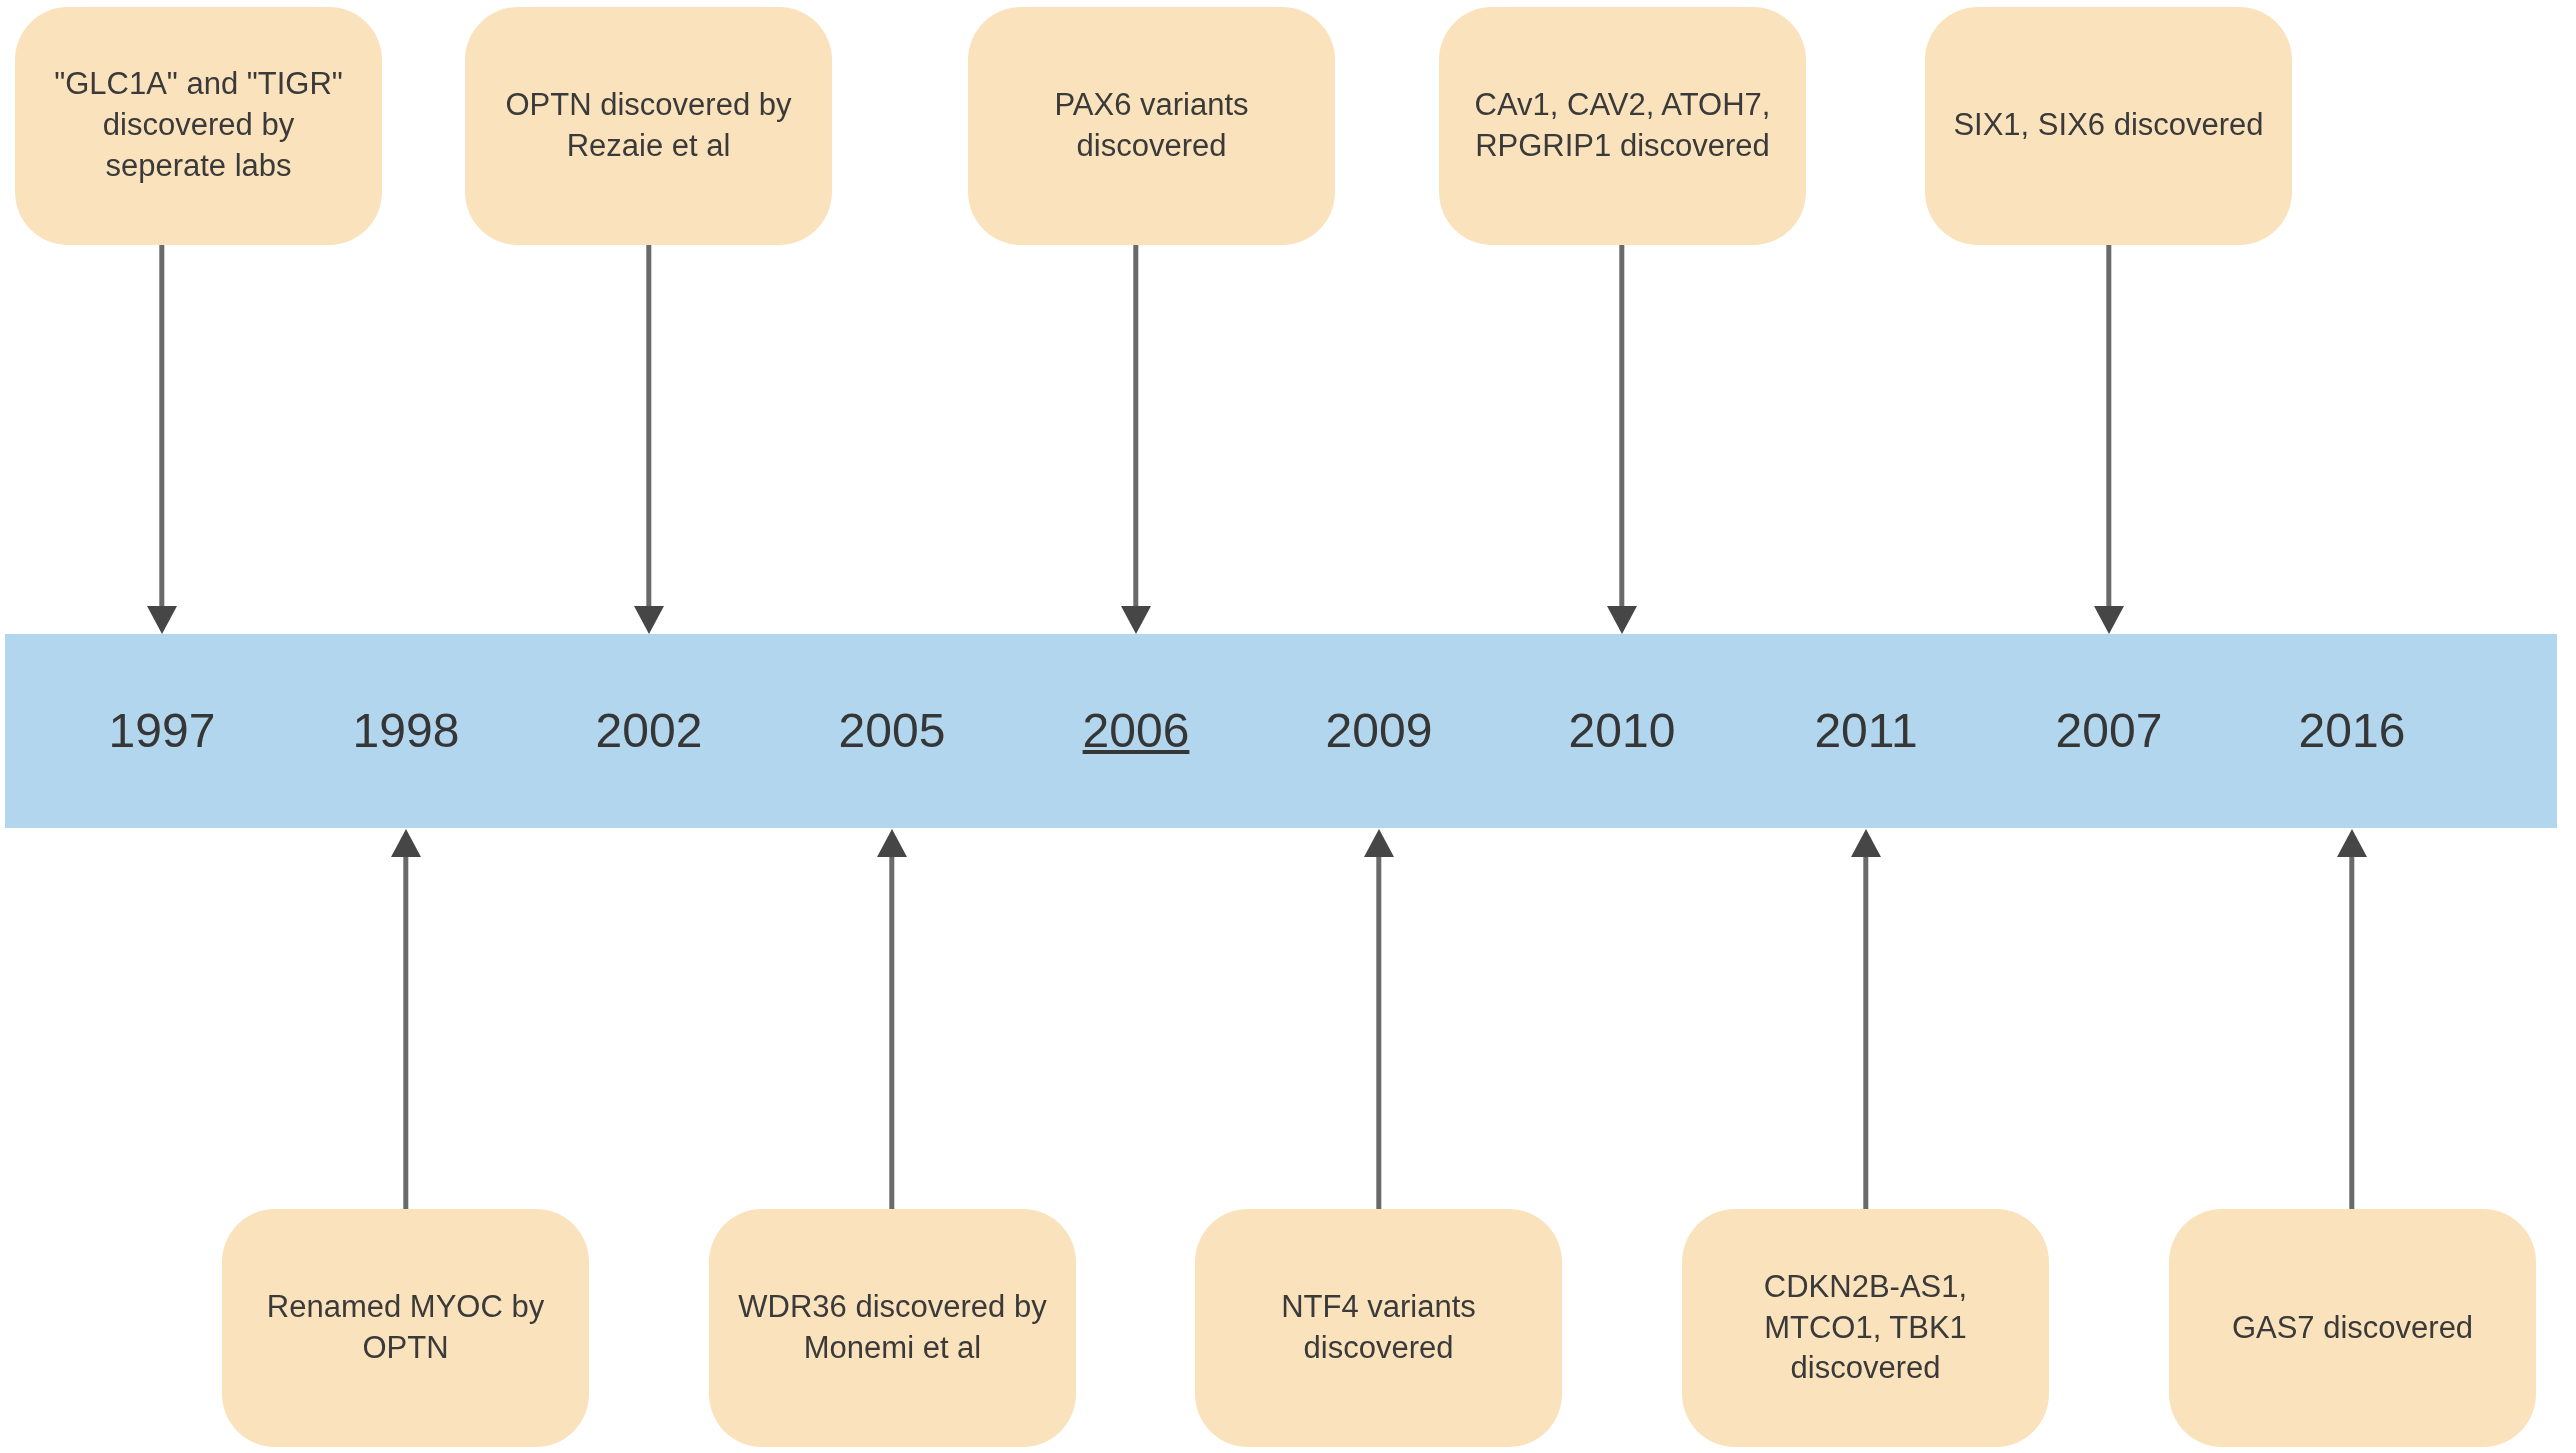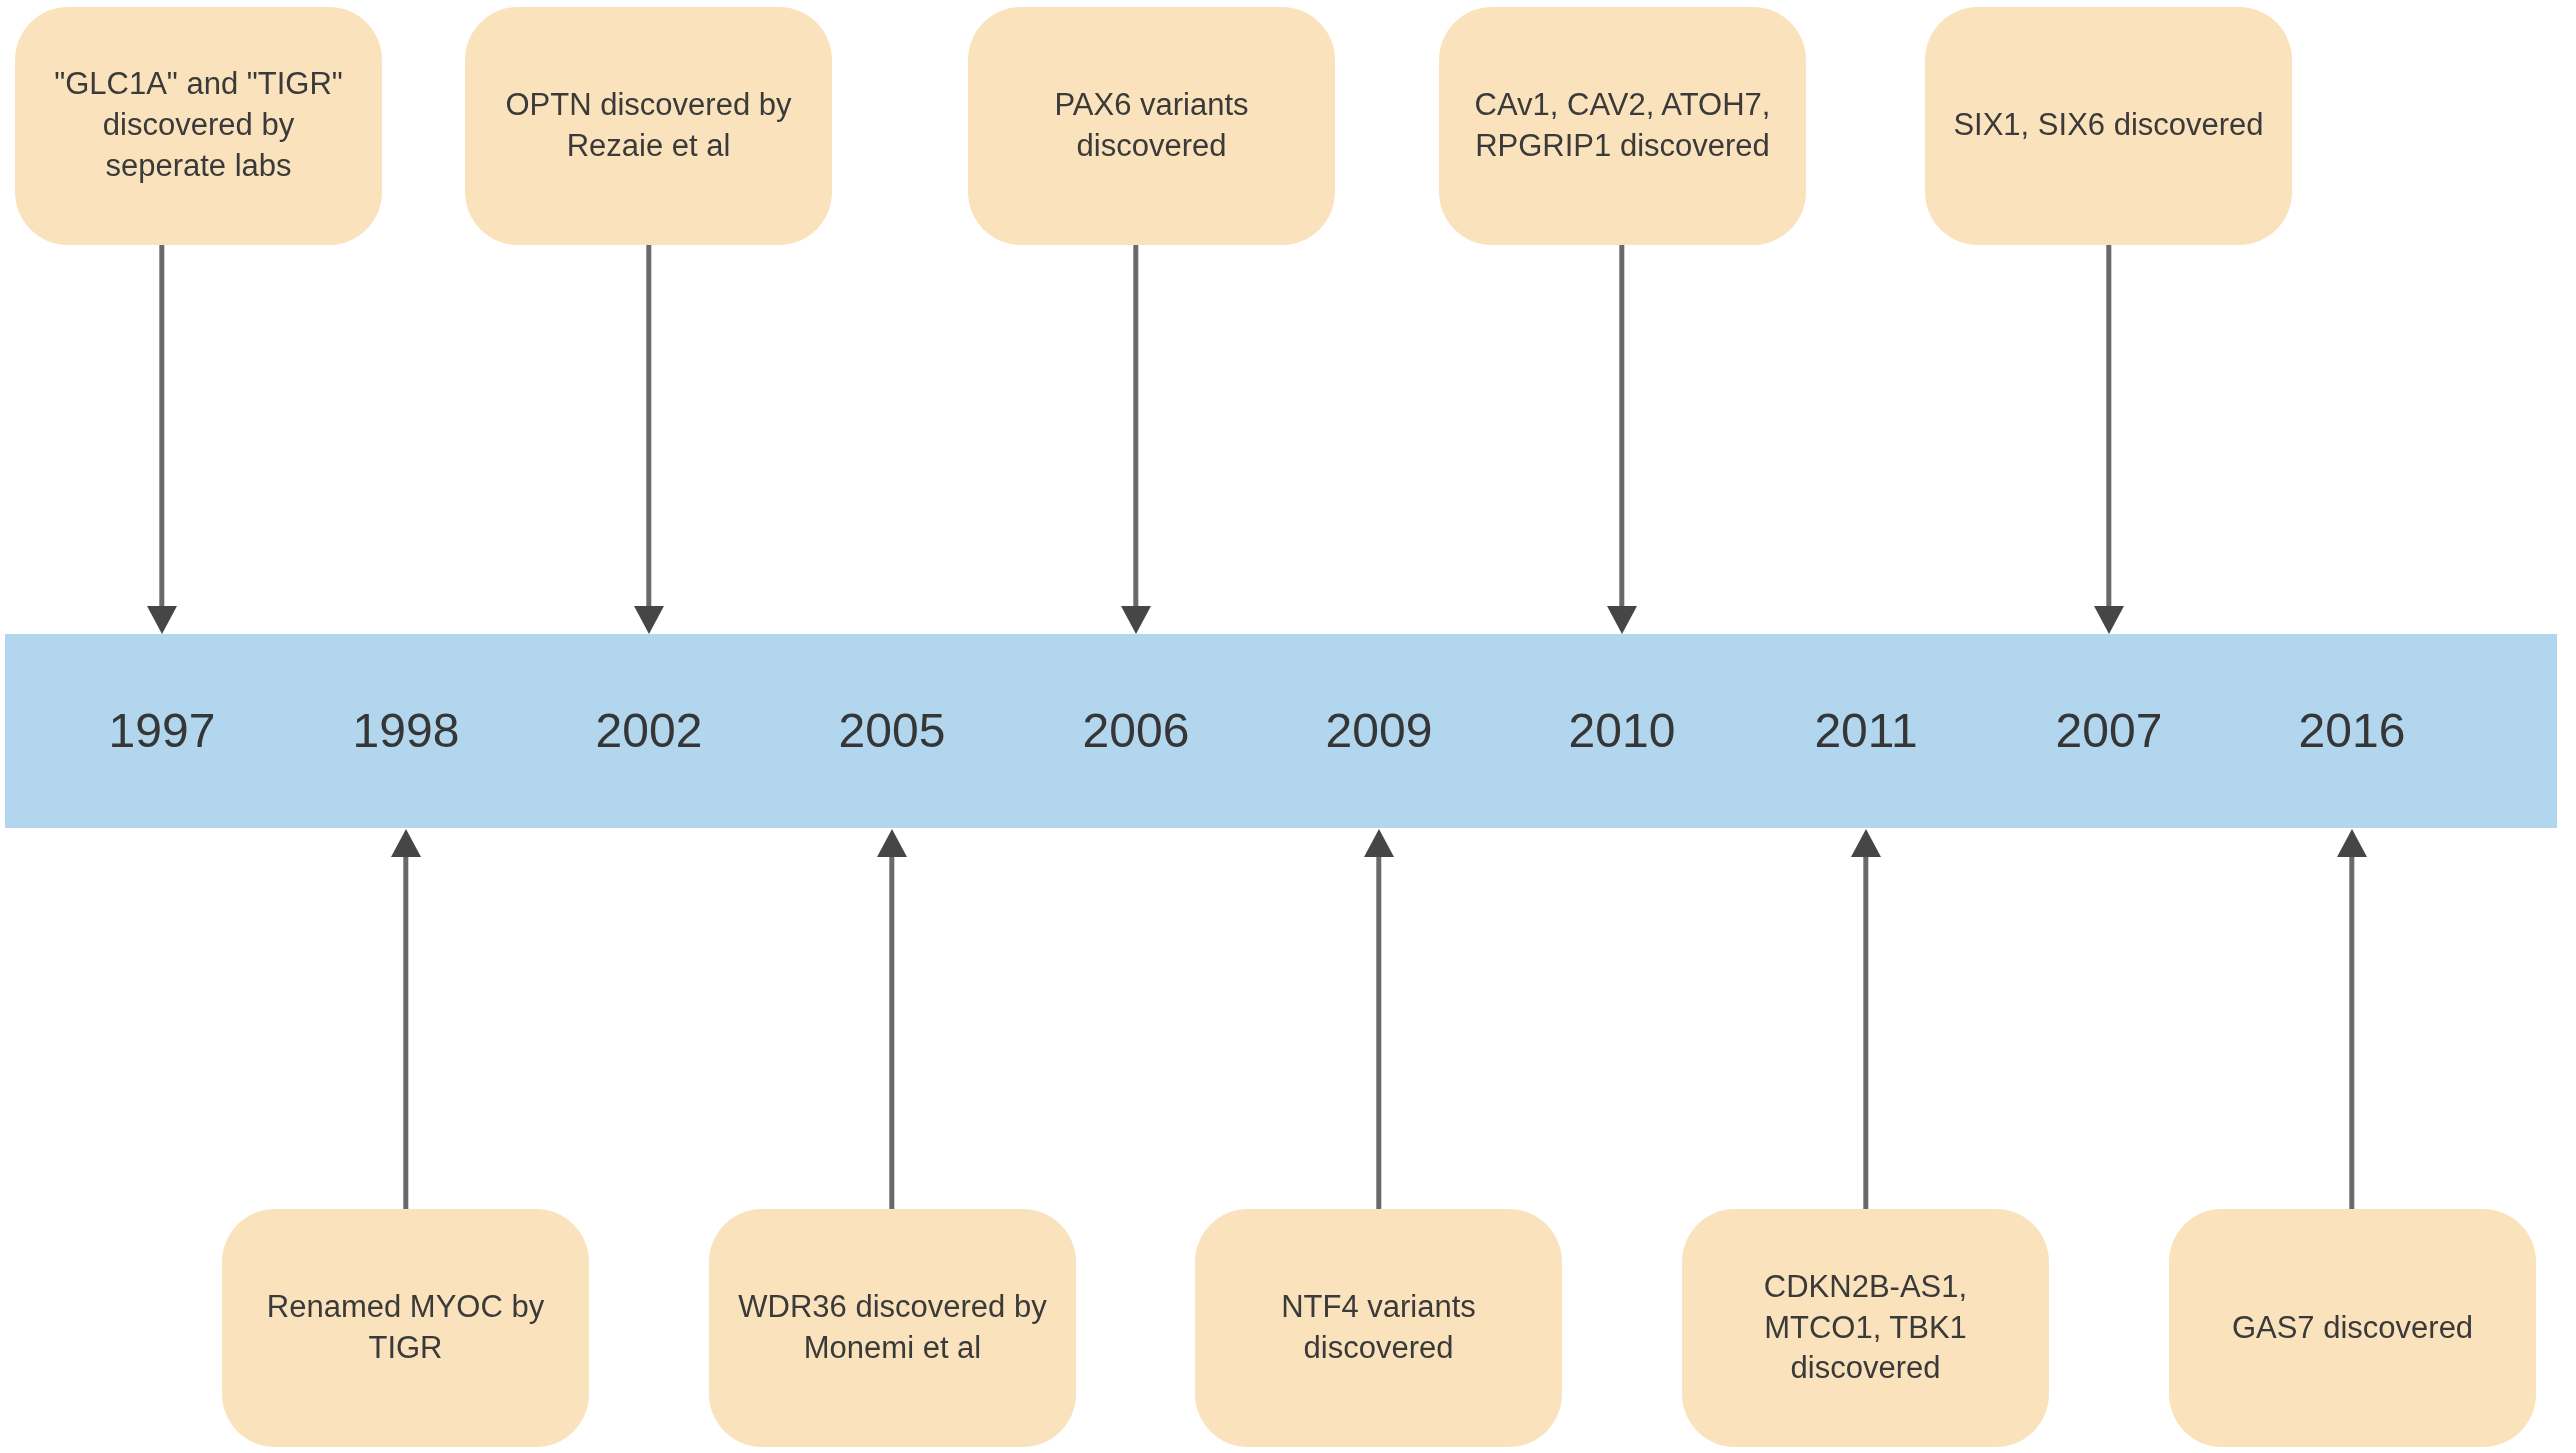--- a/index.html
+++ b/index.html
@@ -82,38 +82,38 @@
 </head>
 <body>
 
 <div id="canvas">
   <div id="timeline-bar"></div>
   <div id="year-layer">
       <div class="year-label" style="left: 162px;">1997</div>
       <div class="year-label" style="left: 406px;">1998</div>
       <div class="year-label" style="left: 649px;">2002</div>
       <div class="year-label" style="left: 892px;">2005</div>
-      <div class="year-label" style="left: 1136px;">2006</div>
+      <div class="year-label" style="left: 1136px; text-decoration: underline;">2006</div>
       <div class="year-label" style="left: 1379px;">2009</div>
       <div class="year-label" style="left: 1622px; text-align: right;">2010</div>
       <div class="year-label" style="left: 1866px;">2011</div>
       <div class="year-label" style="left: 2109px;">2007</div>
       <div class="year-label" style="left: 2352px;">2016</div>
     </div>
   <div id="event-layer">
       <div class="event-card card-above" style="left: 15px;">
         <div class="card-label">"GLC1A" and "TIGR"
 discovered by
 seperate labs</div>
       </div>
       <div class="arrow-stem stem-above" style="left: 162px;"></div>
       <div class="arrow-head head-down" style="left: 162px;"></div>
       <div class="event-card card-below" style="left: 222px;">
         <div class="card-label">Renamed MYOC by
-TIGR</div>
+OPTN</div>
       </div>
       <div class="arrow-stem stem-below" style="left: 406px;"></div>
       <div class="arrow-head head-up" style="left: 406px;"></div>
       <div class="event-card card-above" style="left: 465px; align-items: center;">
         <div class="card-label">OPTN discovered by
 Rezaie et al</div>
       </div>
       <div class="arrow-stem stem-above" style="left: 649px;"></div>
       <div class="arrow-head head-down" style="left: 649px;"></div>
       <div class="event-card card-below" style="left: 709px;">

